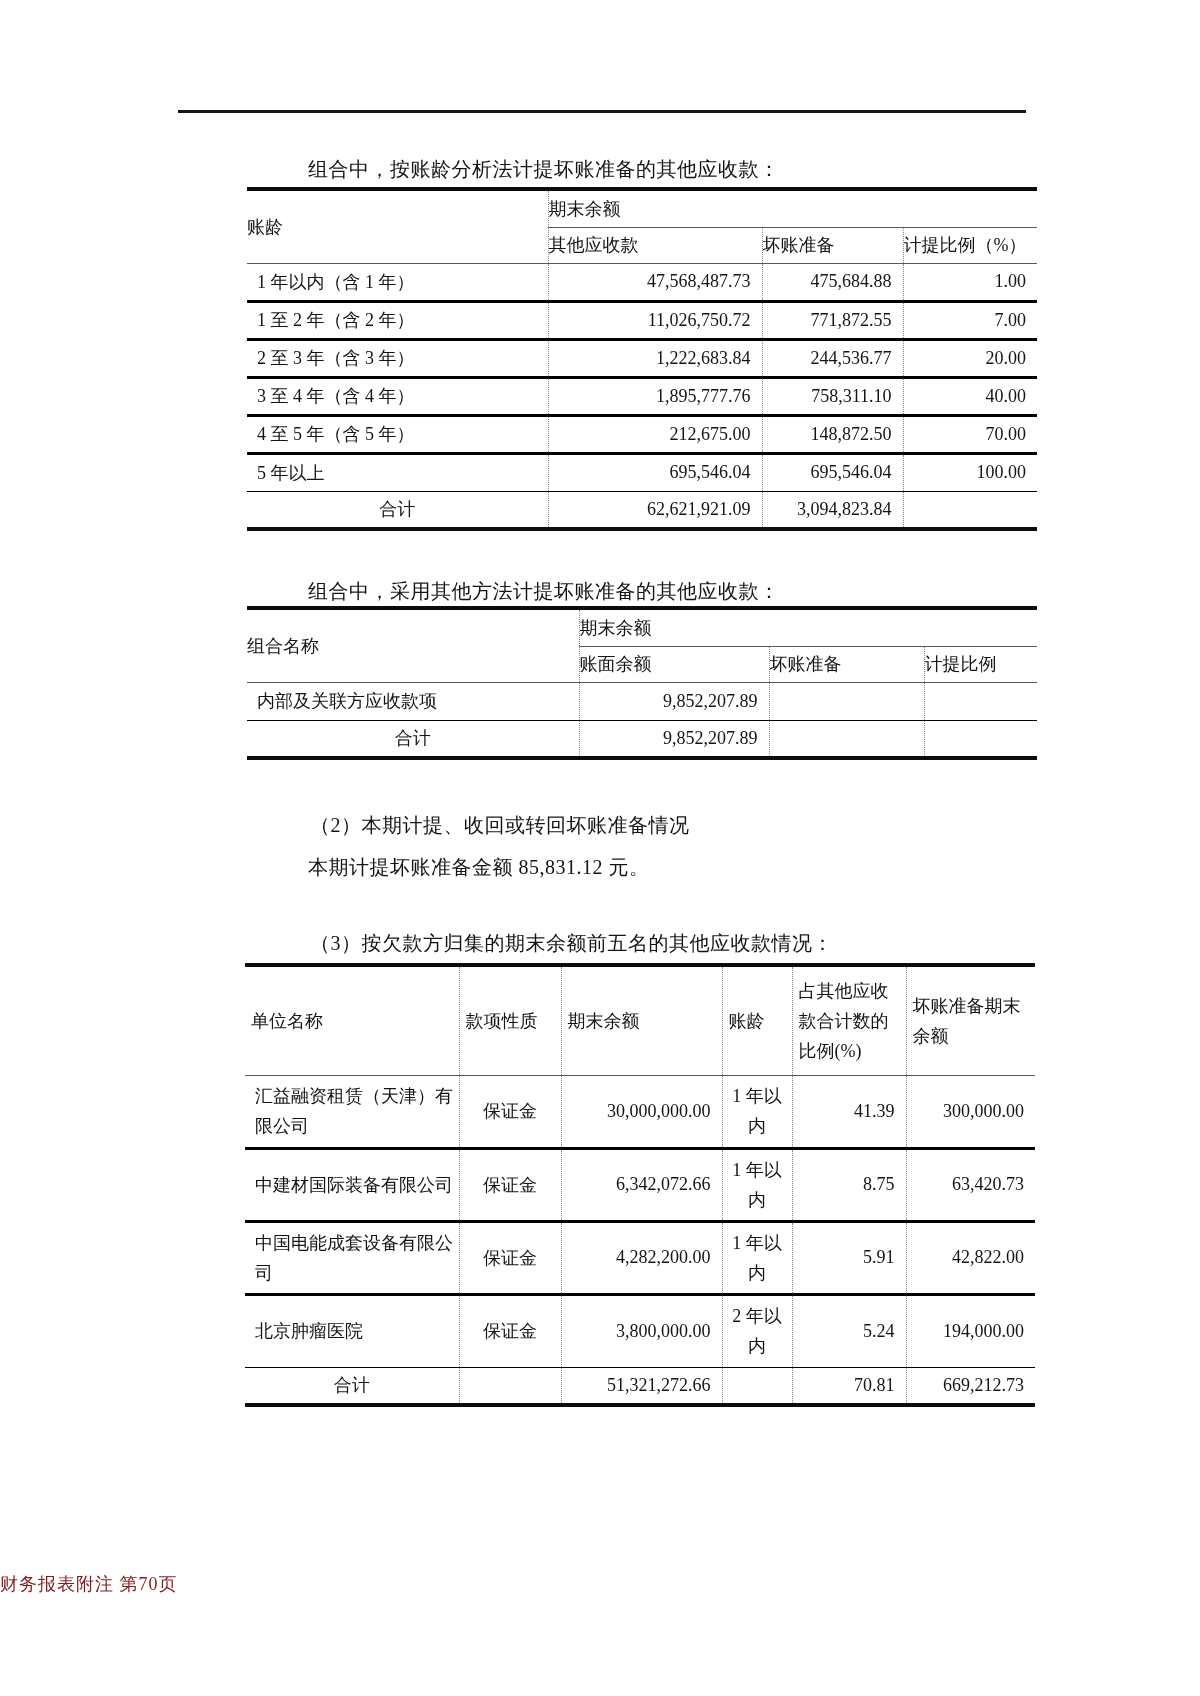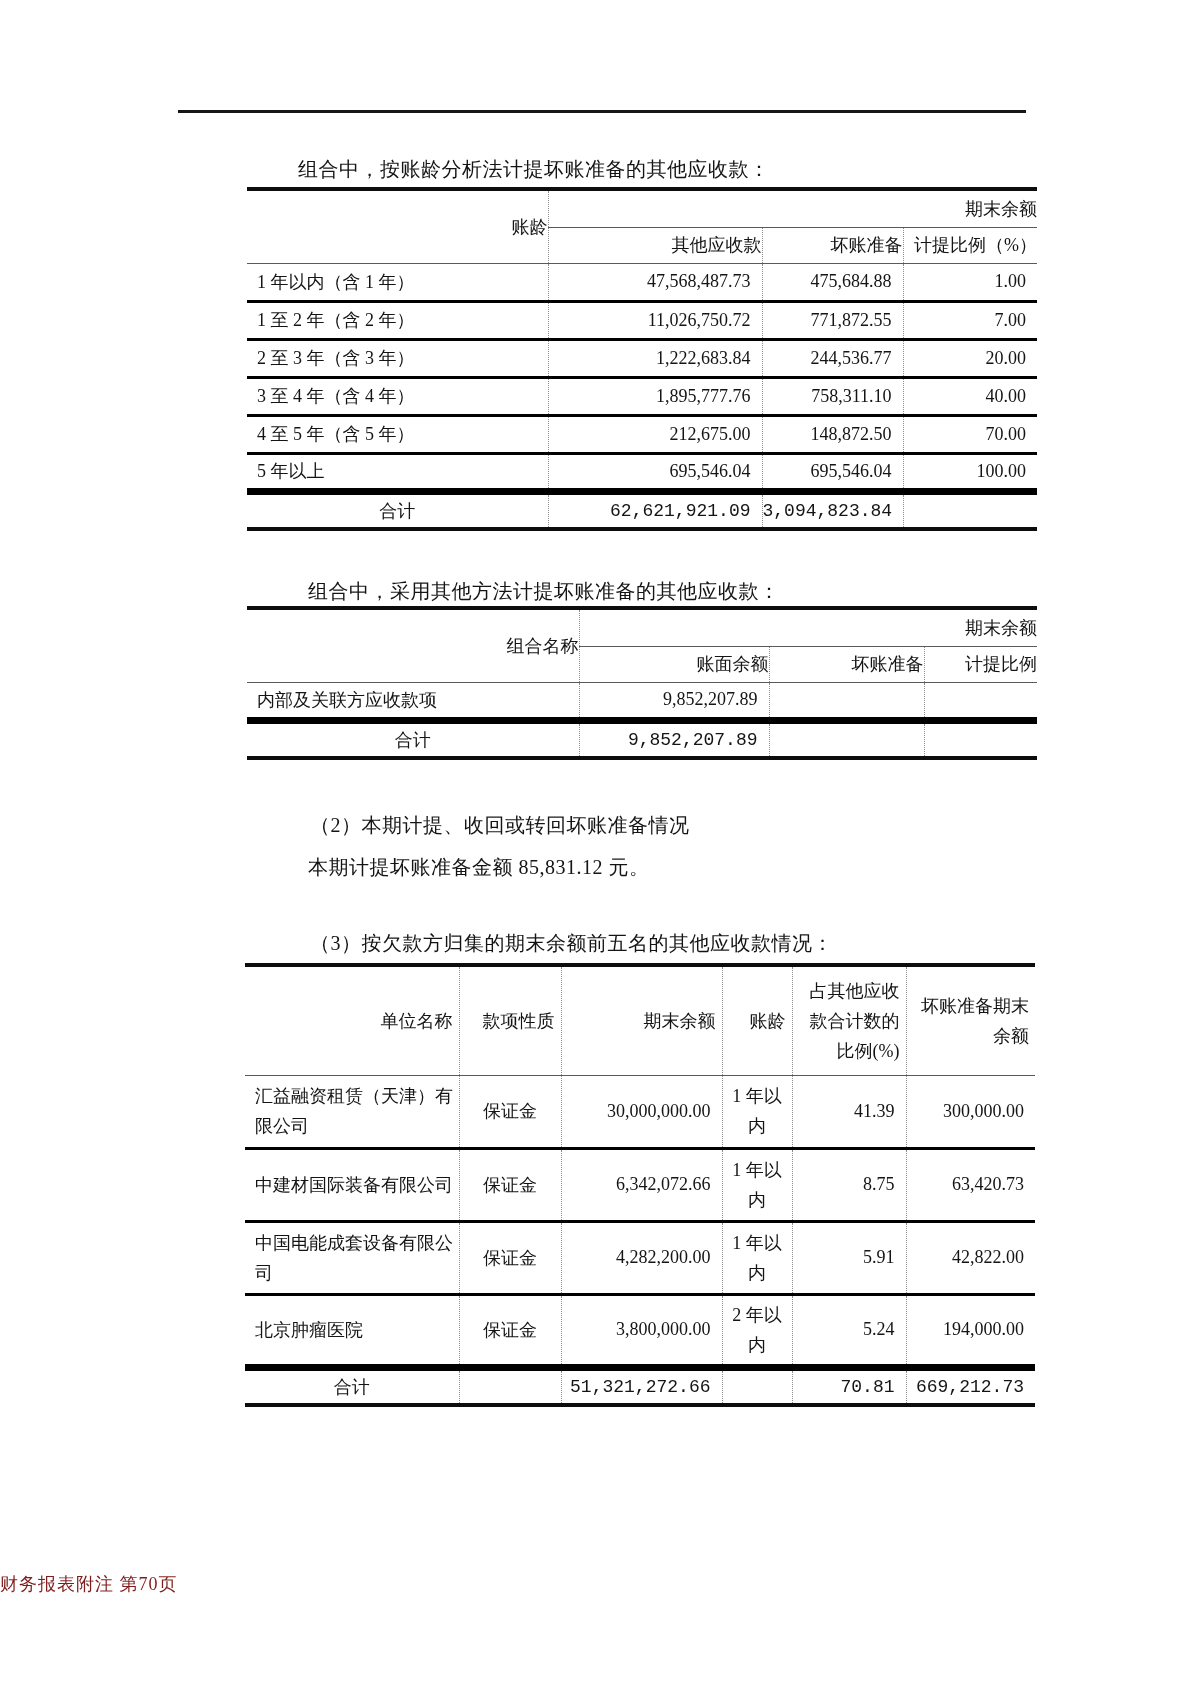--- a/index.html
+++ b/index.html
@@ -9,36 +9,36 @@
     font-family:"Liberation Serif","DejaVu Serif",serif; color:#141414;
     overflow:hidden;
   }
   .top-rule { position:absolute; top:110px; left:178px; width:848px; border-top:3px solid #161616; }
   .sec-title { position:absolute; font-size:20px; letter-spacing:0.5px; white-space:nowrap; }
   .para { position:absolute; font-size:20px; letter-spacing:0.5px; white-space:nowrap; }
 
   table.fin { position:absolute; border-collapse:collapse; table-layout:fixed;
               border-top:4px solid #0d0d0d; border-bottom:4px solid #0d0d0d; }
   table.fin th, table.fin td { font-weight:normal; font-size:18px; vertical-align:middle; overflow:hidden; }
-  table.fin thead th { text-align:right; }
+  table.fin thead th { text-align:left; }
 
   
   .vline { border-left:1px dotted #8c8c8c; }
 
   
   .group-row { height:38px; }
   .sub-row   { height:36px; }
   th.span-head { border-right:1px dotted #8c8c8c; }
   th.group-head { border-bottom:1px solid #5a5a5a; }
 
   tr.data-row  { height:38px; }
   tr.data-row td { border-top:3px solid #000000; }
   tr.first-row td { border-top:1px solid #5a5a5a;margin-left:40px; }
   tr.total-row { height:38px; }
-  tr.total-row td { border-top:7px solid #000000;font-family:Liberation Mono, monospace; }
+  tr.total-row td { border-top:1px solid #000000; }
 
   td.lbl { text-align:left; padding-left:10px; }
   td.num { text-align:right; padding-right:11px; }
   td.ctr { text-align:center; }
 
   
   #table3 thead tr { height:110px; }
   #table3 thead th { line-height:30px; padding:0 6px; }
   #table3 tbody tr.data-row { height:73px; }
   #table3 tbody tr.total-row { height:38px; }
@@ -48,21 +48,21 @@
   .footer { position:absolute; top:1572px; left:0; width:100%; text-align:left;
             font-size:18px; letter-spacing:1px; color:#7f1d1d; }
 </style>
 </head>
 <body>
 
 <div class="page">
 
   <div class="top-rule"></div>
 
-  <div class="sec-title" style="left:298px; top:156px;">组合中，按账龄分析法计提坏账准备的其他应收款：</div>
+  <div class="sec-title" style="left:308px; top:156px;">组合中，按账龄分析法计提坏账准备的其他应收款：</div>
 
   <table class="fin" id="table1" style="left:247px; top:187px; width:790px;">
     <colgroup>
         <col style="width:301px">
         <col style="width:214px">
         <col style="width:141px">
         <col style="width:134px">
       </colgroup>
     <thead>
       <tr class="group-row">

